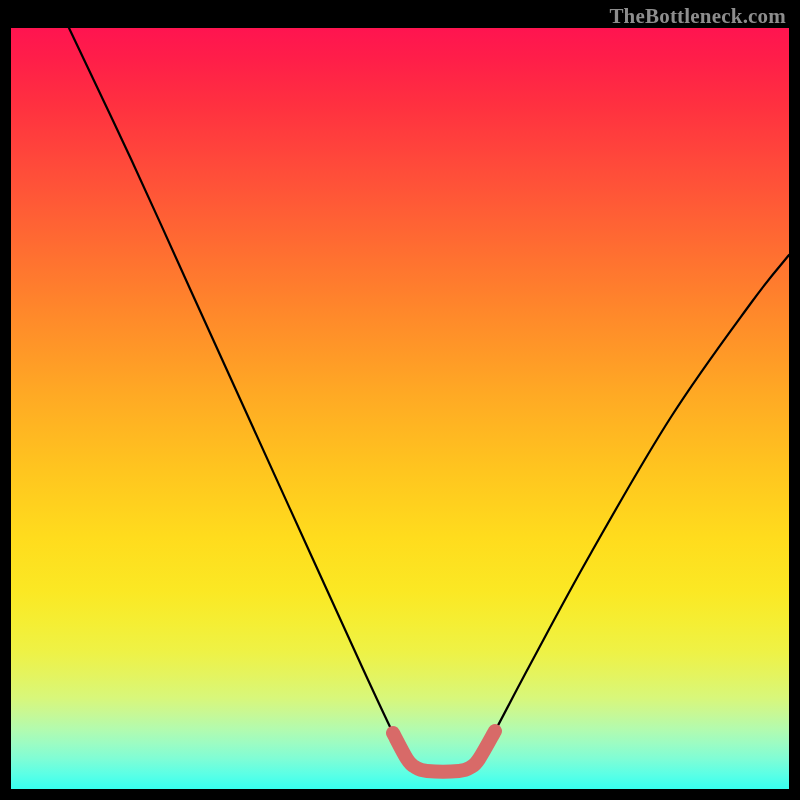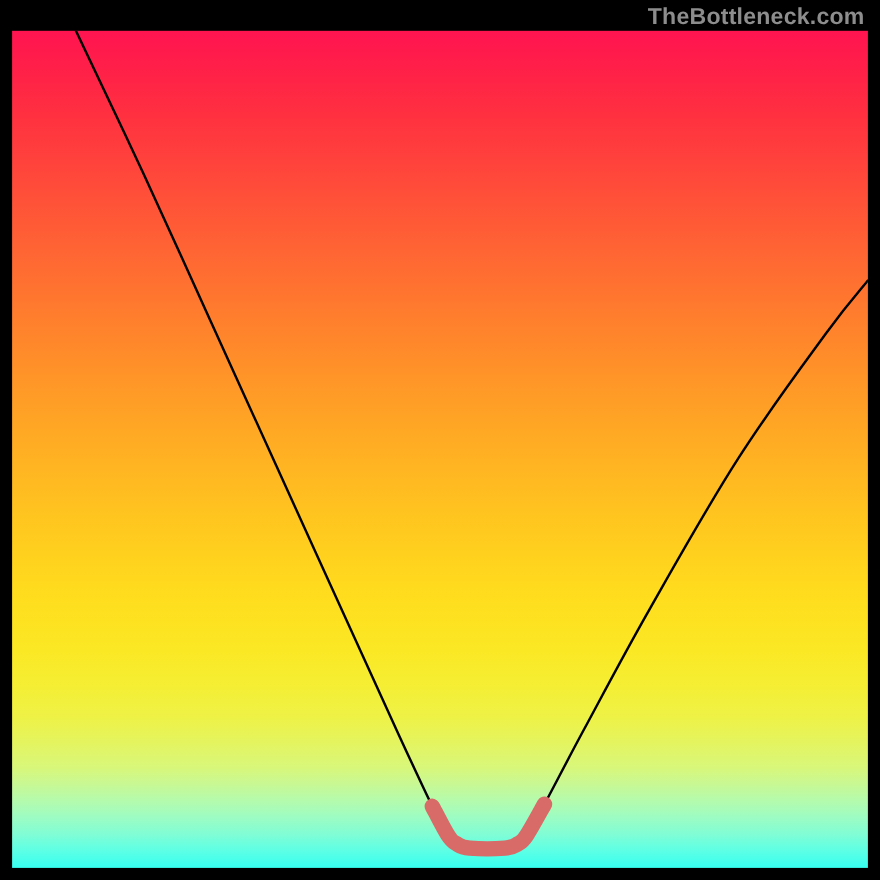--- a/index.html
+++ b/index.html
@@ -53,21 +53,21 @@
     left: 0;
     top: 0;
     width: 778px;
     height: 761px;
     pointer-events: none;
   }
   .watermark {
     position: absolute;
     top: 4px;
     right: 14px;
-    font-family: Liberation Sans, sans-serif;
+    font-family: Liberation Serif, serif;
     font-size: 21px;
     font-weight: bold;
     color: #8d8d8d;
     letter-spacing: 0.2px;
   }
 </style>
 </head>
 <body>
 
 <div class="frame">

